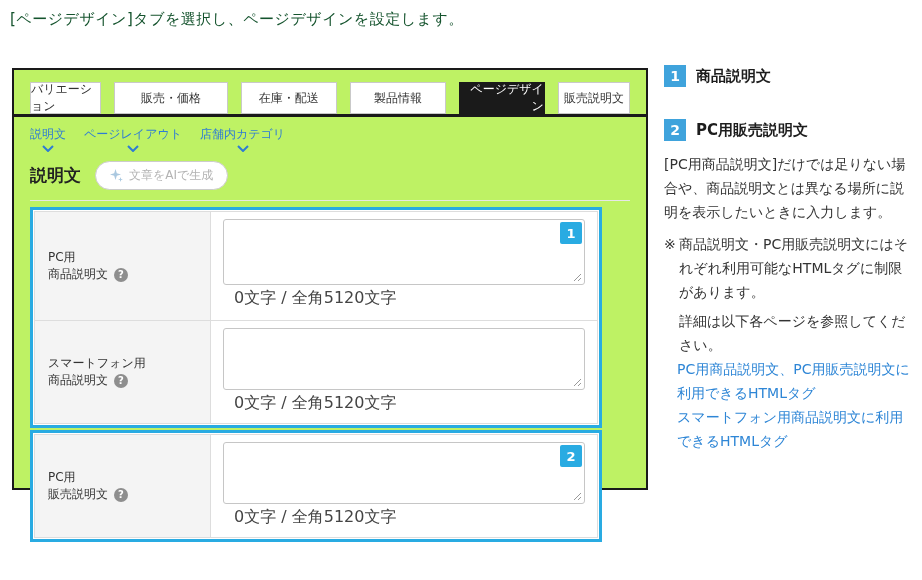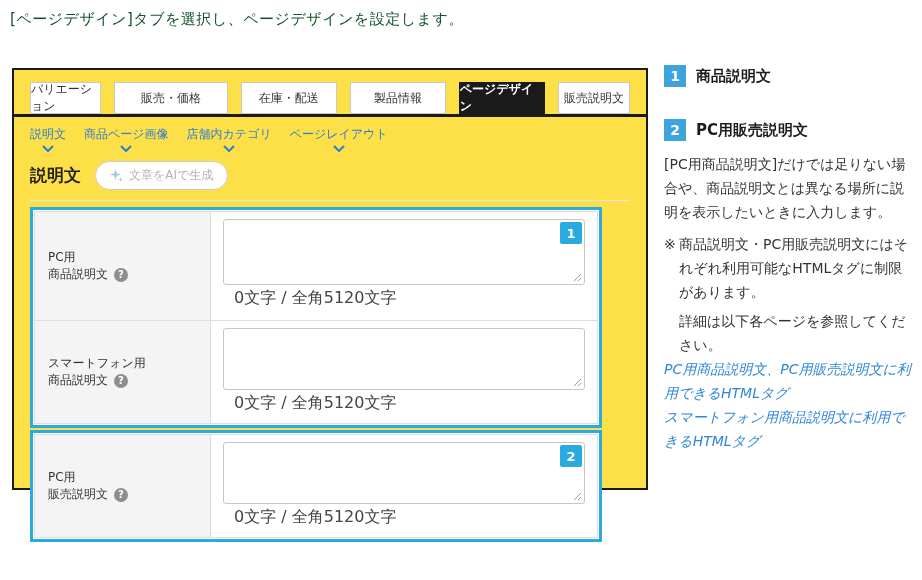--- a/index.html
+++ b/index.html
@@ -3,26 +3,26 @@
 <meta charset="utf-8">
 <style>
   html,body{margin:0;padding:0;background:#fff;}
   body{font-family:"DejaVu Sans","Liberation Sans",sans-serif;color:#333;}
   .screen{position:relative;width:922px;height:580px;background:#fff;overflow:hidden;}
 
   .page-title{position:absolute;left:10px;top:10px;font-size:15px;color:#14532d;letter-spacing:.5px;}
 
   
   .main-panel{position:absolute;left:12px;top:68px;width:636px;height:422px;
-              background:#fde047;border:2px solid #1a1a1a;box-sizing:border-box;}
+              background:#bef264;border:2px solid #1a1a1a;box-sizing:border-box;}
 
   .tabs{display:flex;gap:13px;margin:12px 16px 0;}
   .tab{box-sizing:border-box;height:32px;border:1px solid #c9c9c9;background:#fff;
        display:flex;align-items:center;justify-content:center;font-size:12px;color:#333;cursor:pointer;}
-  .tab.selected{background:#1a1a1a;color:#fff;font-weight:bold;border-color:#1a1a1a;}
+  .tab.selected{background:#1a1a1a;color:#fff;font-weight:normal;border-color:#1a1a1a;text-align:right;}
   .t0{width:73px}.t1{width:116px}.t2{width:99px}.t3{width:98px}.t4{width:88px}.t5{width:74px}
   .tab-underline{height:3px;background:#1a1a1a;margin-top:0;}
 
   .subnav{margin:9px 16px 0;display:flex;}
   .subnav-item{margin-right:18px;text-align:center;cursor:pointer;}
   .subnav-item .lbl{font-size:12px;color:#2e7cd4;display:block;}
   .subnav-item svg{display:block;margin:2px auto 0;}
 
   .section-head{margin:9px 16px 0;display:flex;align-items:center;}
   .section-title{font-size:17px;font-weight:bold;color:#222;}
@@ -59,21 +59,21 @@
   .sb-header{display:flex;align-items:center;gap:10px;margin-bottom:10px;}
   .sb-badge{width:22px;height:22px;background:#3fa3dc;color:#fff;font-size:14px;font-weight:bold;
             display:flex;align-items:center;justify-content:center;flex:0 0 22px;}
   .sb-title{font-size:15px;font-weight:bold;color:#1d1d1d;}
   .sb-body{margin-bottom:0;}
   .pre{white-space:pre-line;}
   .gap20{height:20px}.gap8{height:8px}.gap5{height:5px}
   .sb-note{position:relative;padding-left:15px;}
   .note-marker{position:absolute;left:0;top:0;}
   .sb-detail{margin-left:15px;}
-  .sb-link{display:block;margin-left:0;color:#2e86d6;text-decoration:none;cursor:pointer;font-style:italic;}
+  .sb-link{display:block;margin-left:13px;color:#2e86d6;text-decoration:none;cursor:pointer;}
 </style>
 </head>
 <body>
 
 <div class="screen">
 
   <div class="page-title">[ページデザイン]タブを選択し、ページデザインを設定します。</div>
 
   <div class="main-panel">
 
@@ -88,33 +88,27 @@
     <div class="tab-underline"></div>
 
     <div class="subnav">
       <div class="subnav-item">
         <span class="lbl">説明文</span>
         <svg width="12" height="7" viewBox="0 0 12 7">
             <polyline points="1,1 6,6 11,1" fill="none" stroke="#2e7cd4" stroke-width="2"></polyline>
           </svg>
       </div>
       <div class="subnav-item">
-        <span class="lbl">商品ページ画像</span>
+        <span class="lbl">ページレイアウト</span>
         <svg width="12" height="7" viewBox="0 0 12 7">
             <polyline points="1,1 6,6 11,1" fill="none" stroke="#2e7cd4" stroke-width="2"></polyline>
           </svg>
       </div>
       <div class="subnav-item">
         <span class="lbl">店舗内カテゴリ</span>
-        <svg width="12" height="7" viewBox="0 0 12 7">
-            <polyline points="1,1 6,6 11,1" fill="none" stroke="#2e7cd4" stroke-width="2"></polyline>
-          </svg>
-      </div>
-      <div class="subnav-item">
-        <span class="lbl">ページレイアウト</span>
         <svg width="12" height="7" viewBox="0 0 12 7">
             <polyline points="1,1 6,6 11,1" fill="none" stroke="#2e7cd4" stroke-width="2"></polyline>
           </svg>
       </div>
     </div>
 
     <div class="section-head">
       <div class="section-title">説明文</div>
       <button class="ai-btn">
         <svg width="13" height="13" viewBox="0 0 13 13">

